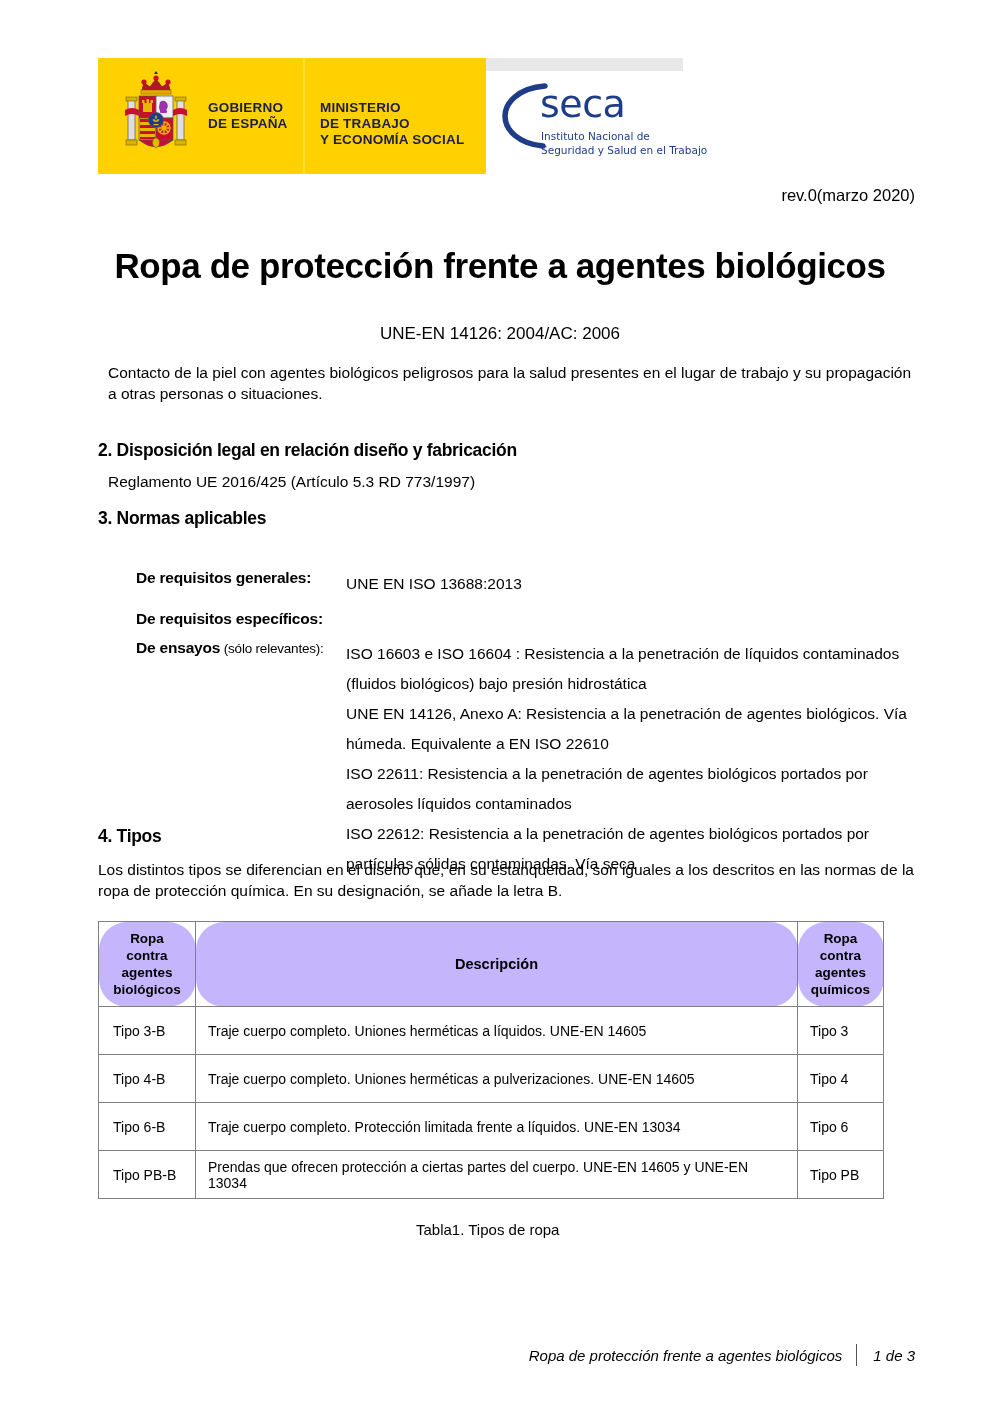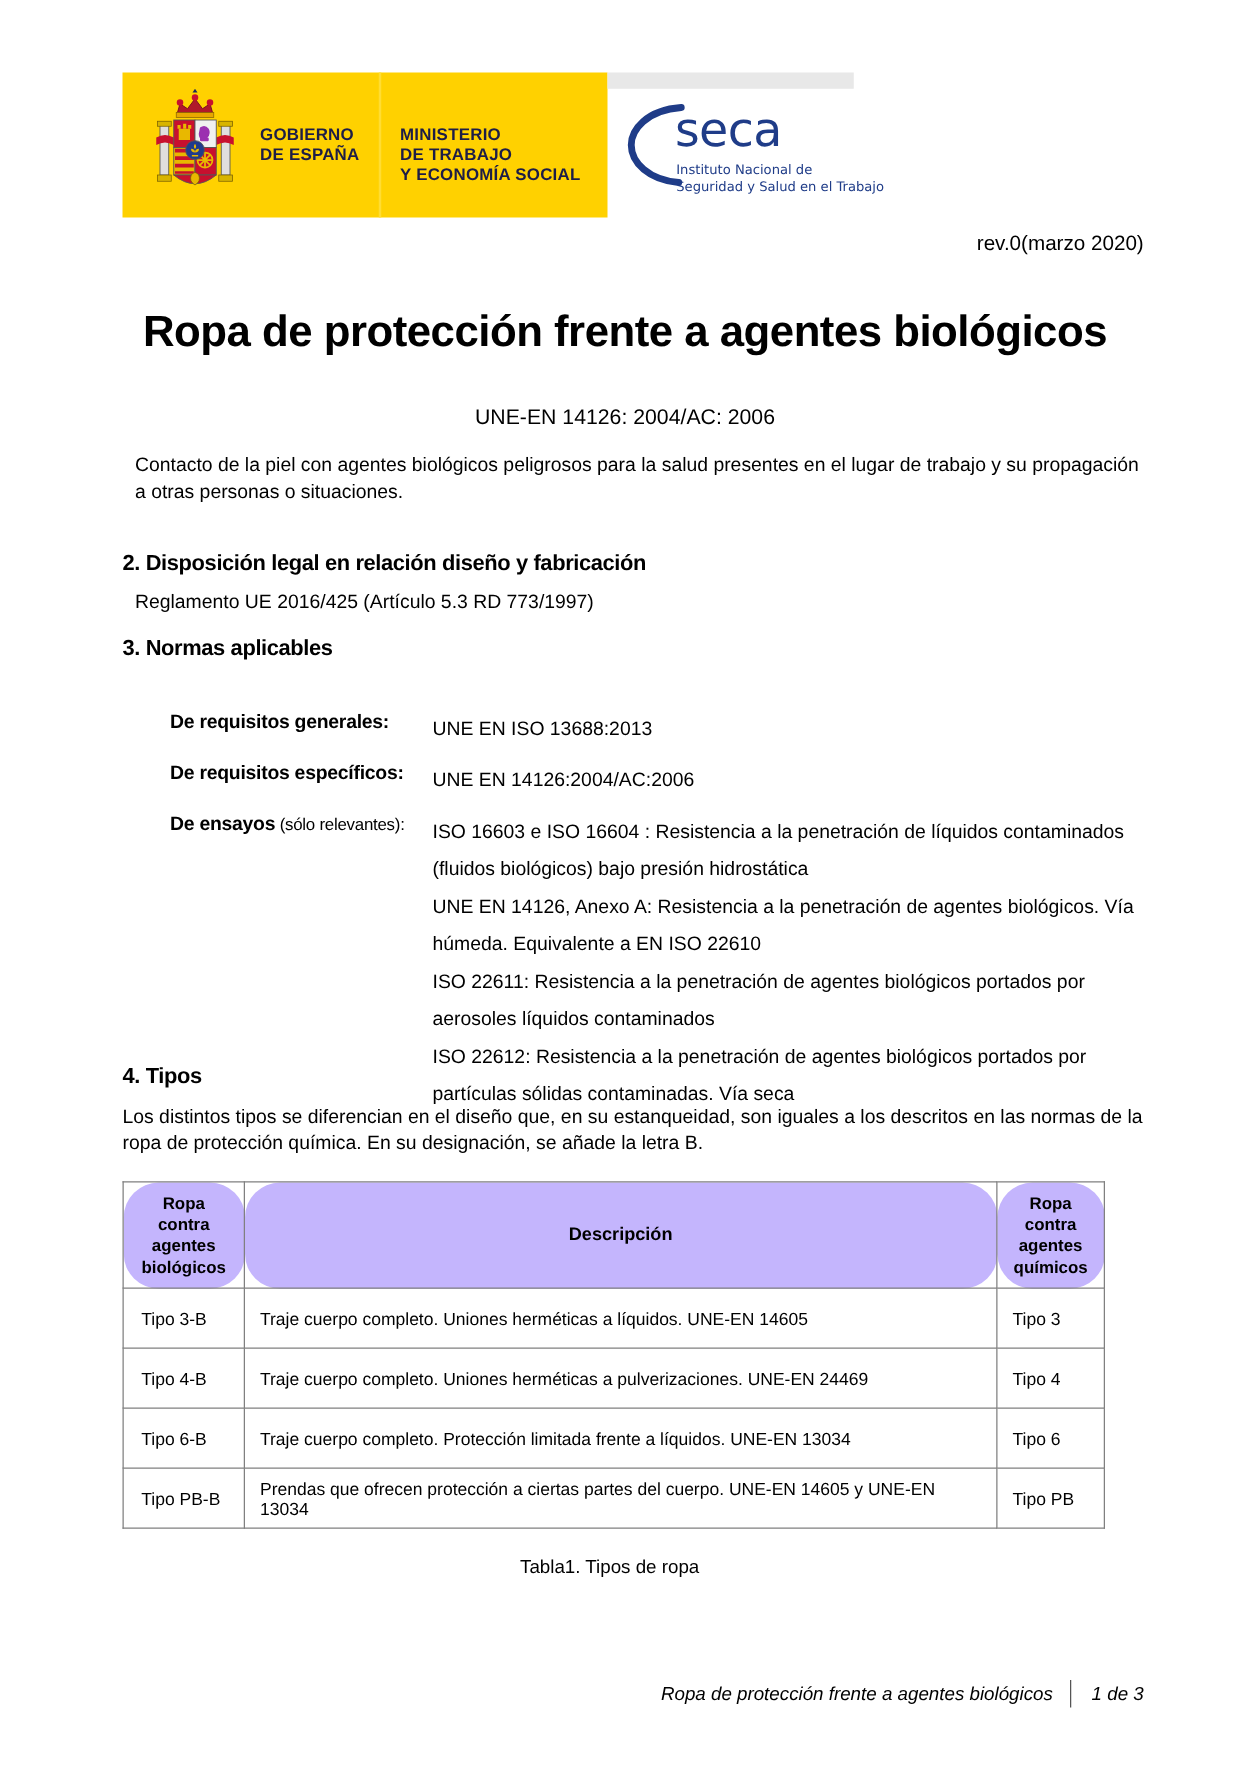--- a/index.html
+++ b/index.html
@@ -176,21 +176,21 @@
   .sec-body {
     font-family: "Liberation Sans", sans-serif;
     font-size: 15.5px;
     line-height: 21px;
     margin: 10px 0 0 10px;
   }
 
   .block-1 { position: absolute; left: 0; top: 0; width: 820px; }
   .block-2 { position: absolute; left: 0; top: 88px; width: 820px; }
   .block-3 { position: absolute; left: 0; top: 156px; width: 820px; }
-  .block-4 { position: absolute; left: 0; top: 498px; width: 830px; }
+  .block-4 { position: absolute; left: 0; top: 474px; width: 830px; }
 
   
   .normas {
     position: relative;
     margin-top: 40px;
     margin-left: 38px;
   }
   .norma-row {
     display: flex;
     align-items: flex-start;
@@ -421,23 +421,20 @@
 
         <div class="norma-row">
           <div class="norma-label"><span>De requisitos generales:</span></div>
           <div class="norma-value">
             <div>UNE EN ISO 13688:2013</div>
           </div>
         </div>
 
         <div class="norma-row">
           <div class="norma-label"><span>De requisitos específicos:</span></div>
-          <div class="norma-value">
-            <div>UNE EN 14126:2004/AC:2006</div>
-          </div>
         </div>
 
         <div class="norma-row">
           <div class="norma-label"><span>De ensayos</span><span class="light"> (sólo relevantes):</span></div>
           <div class="norma-value multi">
             <div>ISO 16603 e ISO 16604 : Resistencia a la penetración de líquidos contaminados</div>
             <div>(fluidos biológicos)  bajo presión hidrostática</div>
             <div>UNE EN 14126, Anexo A: Resistencia a la penetración de agentes biológicos. Vía</div>
             <div>húmeda. Equivalente a EN ISO 22610</div>
             <div>ISO 22611: Resistencia a la penetración de agentes biológicos portados por</div>
@@ -478,21 +475,21 @@
           </tr>
         </thead>
         <tbody>
           <tr>
             <td class="bio">Tipo 3-B</td>
             <td class="desc">Traje cuerpo completo. Uniones herméticas  a líquidos. UNE-EN 14605</td>
             <td class="quim">Tipo 3</td>
           </tr>
           <tr>
             <td class="bio">Tipo 4-B</td>
-            <td class="desc">Traje cuerpo completo. Uniones herméticas  a pulverizaciones. UNE-EN 24469</td>
+            <td class="desc">Traje cuerpo completo. Uniones herméticas  a pulverizaciones. UNE-EN 14605</td>
             <td class="quim">Tipo 4</td>
           </tr>
           <tr>
             <td class="bio">Tipo 6-B</td>
             <td class="desc">Traje cuerpo completo. Protección limitada frente a líquidos. UNE-EN 13034</td>
             <td class="quim">Tipo 6</td>
           </tr>
           <tr>
             <td class="bio">Tipo PB-B</td>
             <td class="desc">Prendas que ofrecen protección  a ciertas partes del cuerpo. UNE-EN 14605 y UNE-EN 13034</td>

